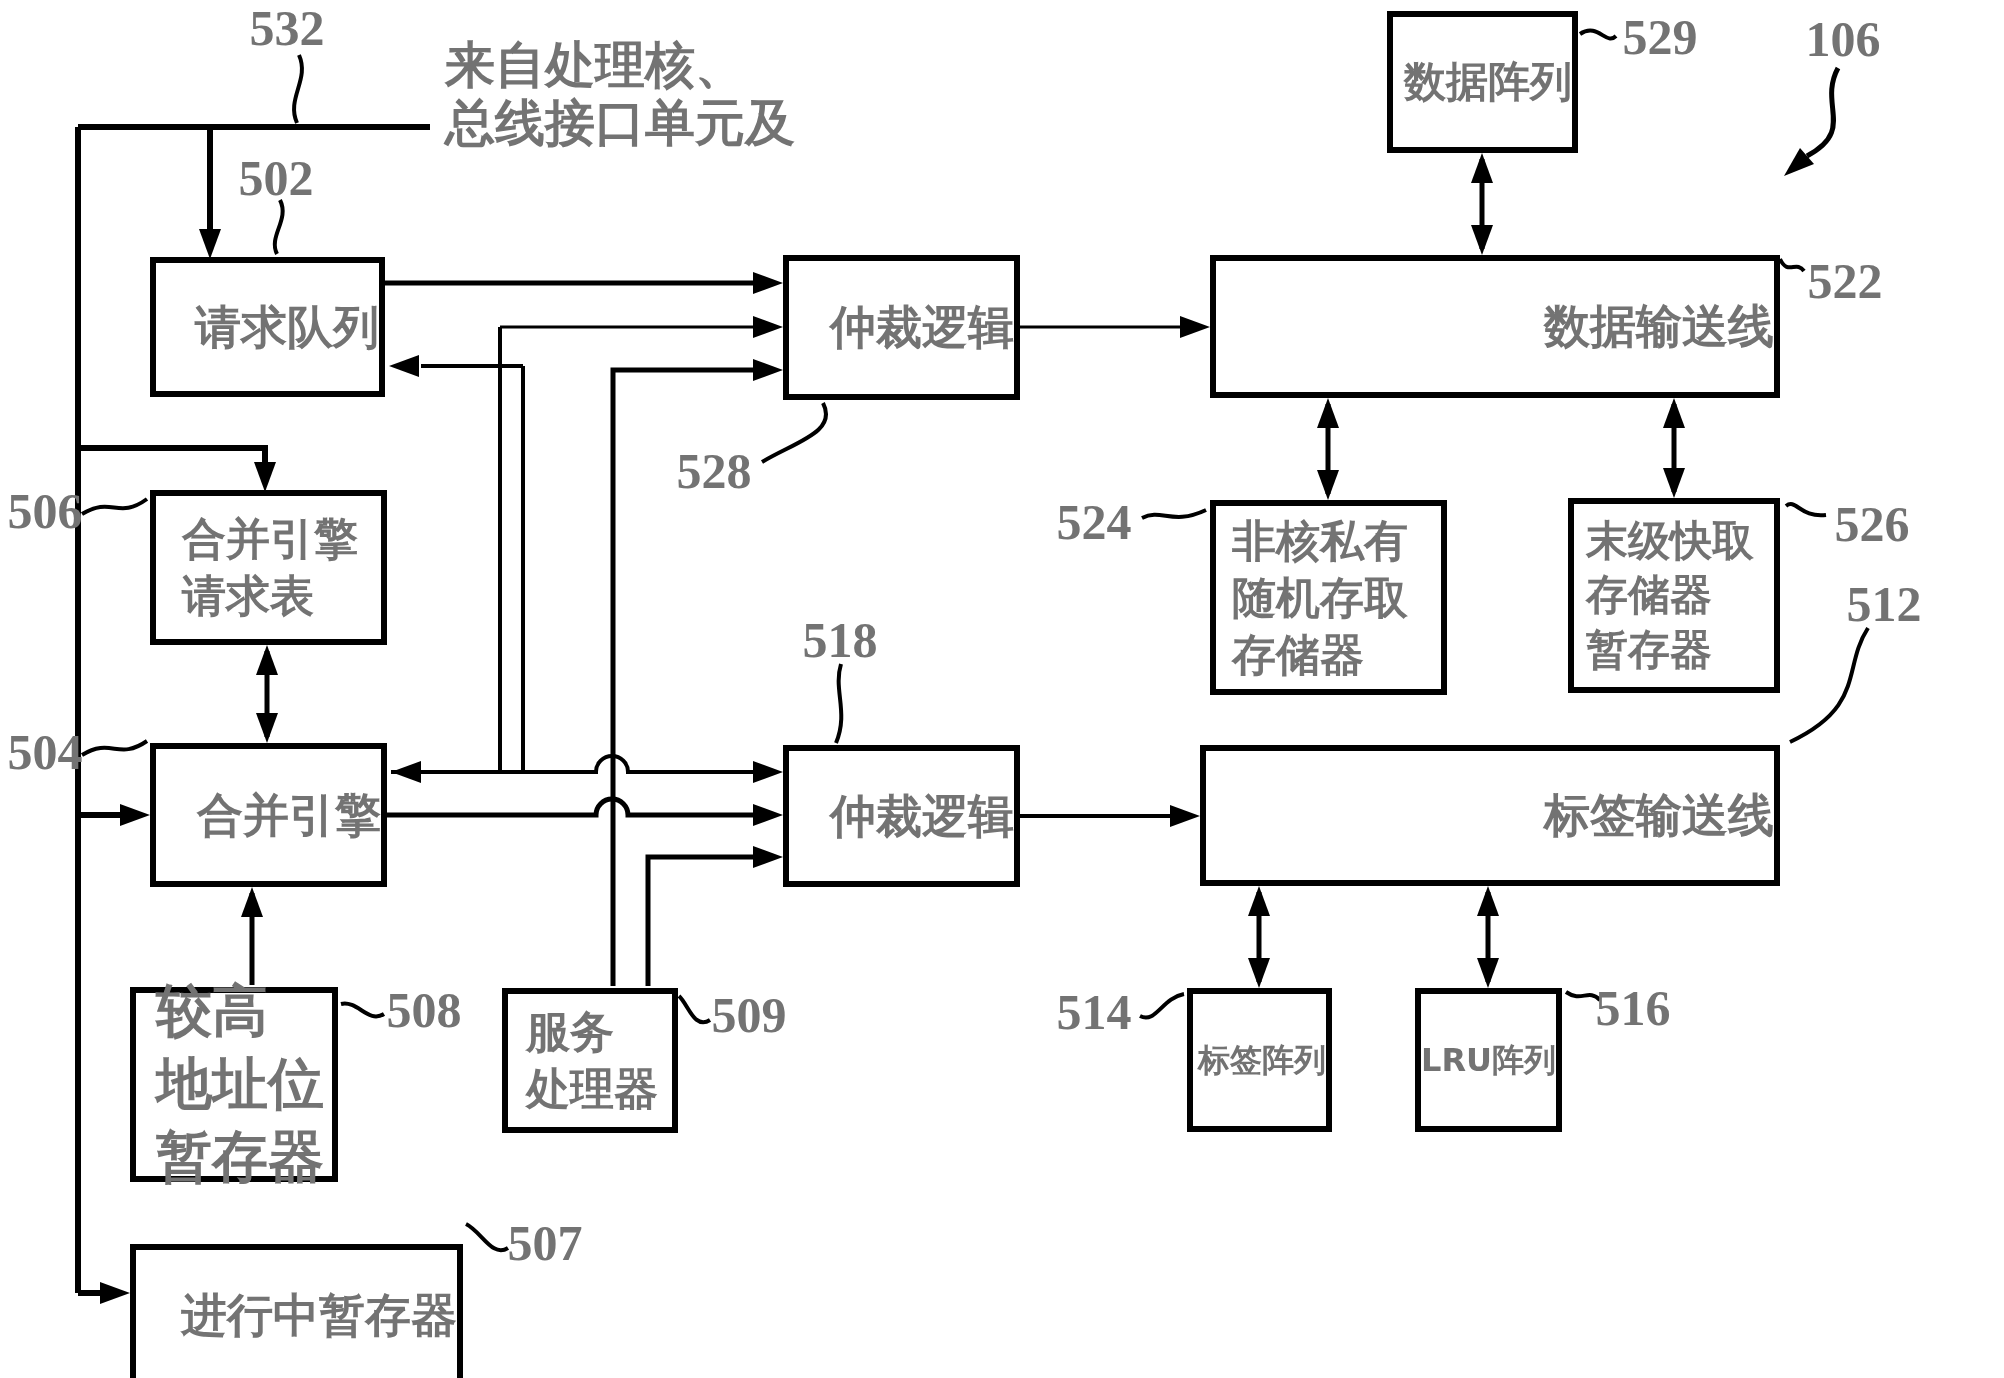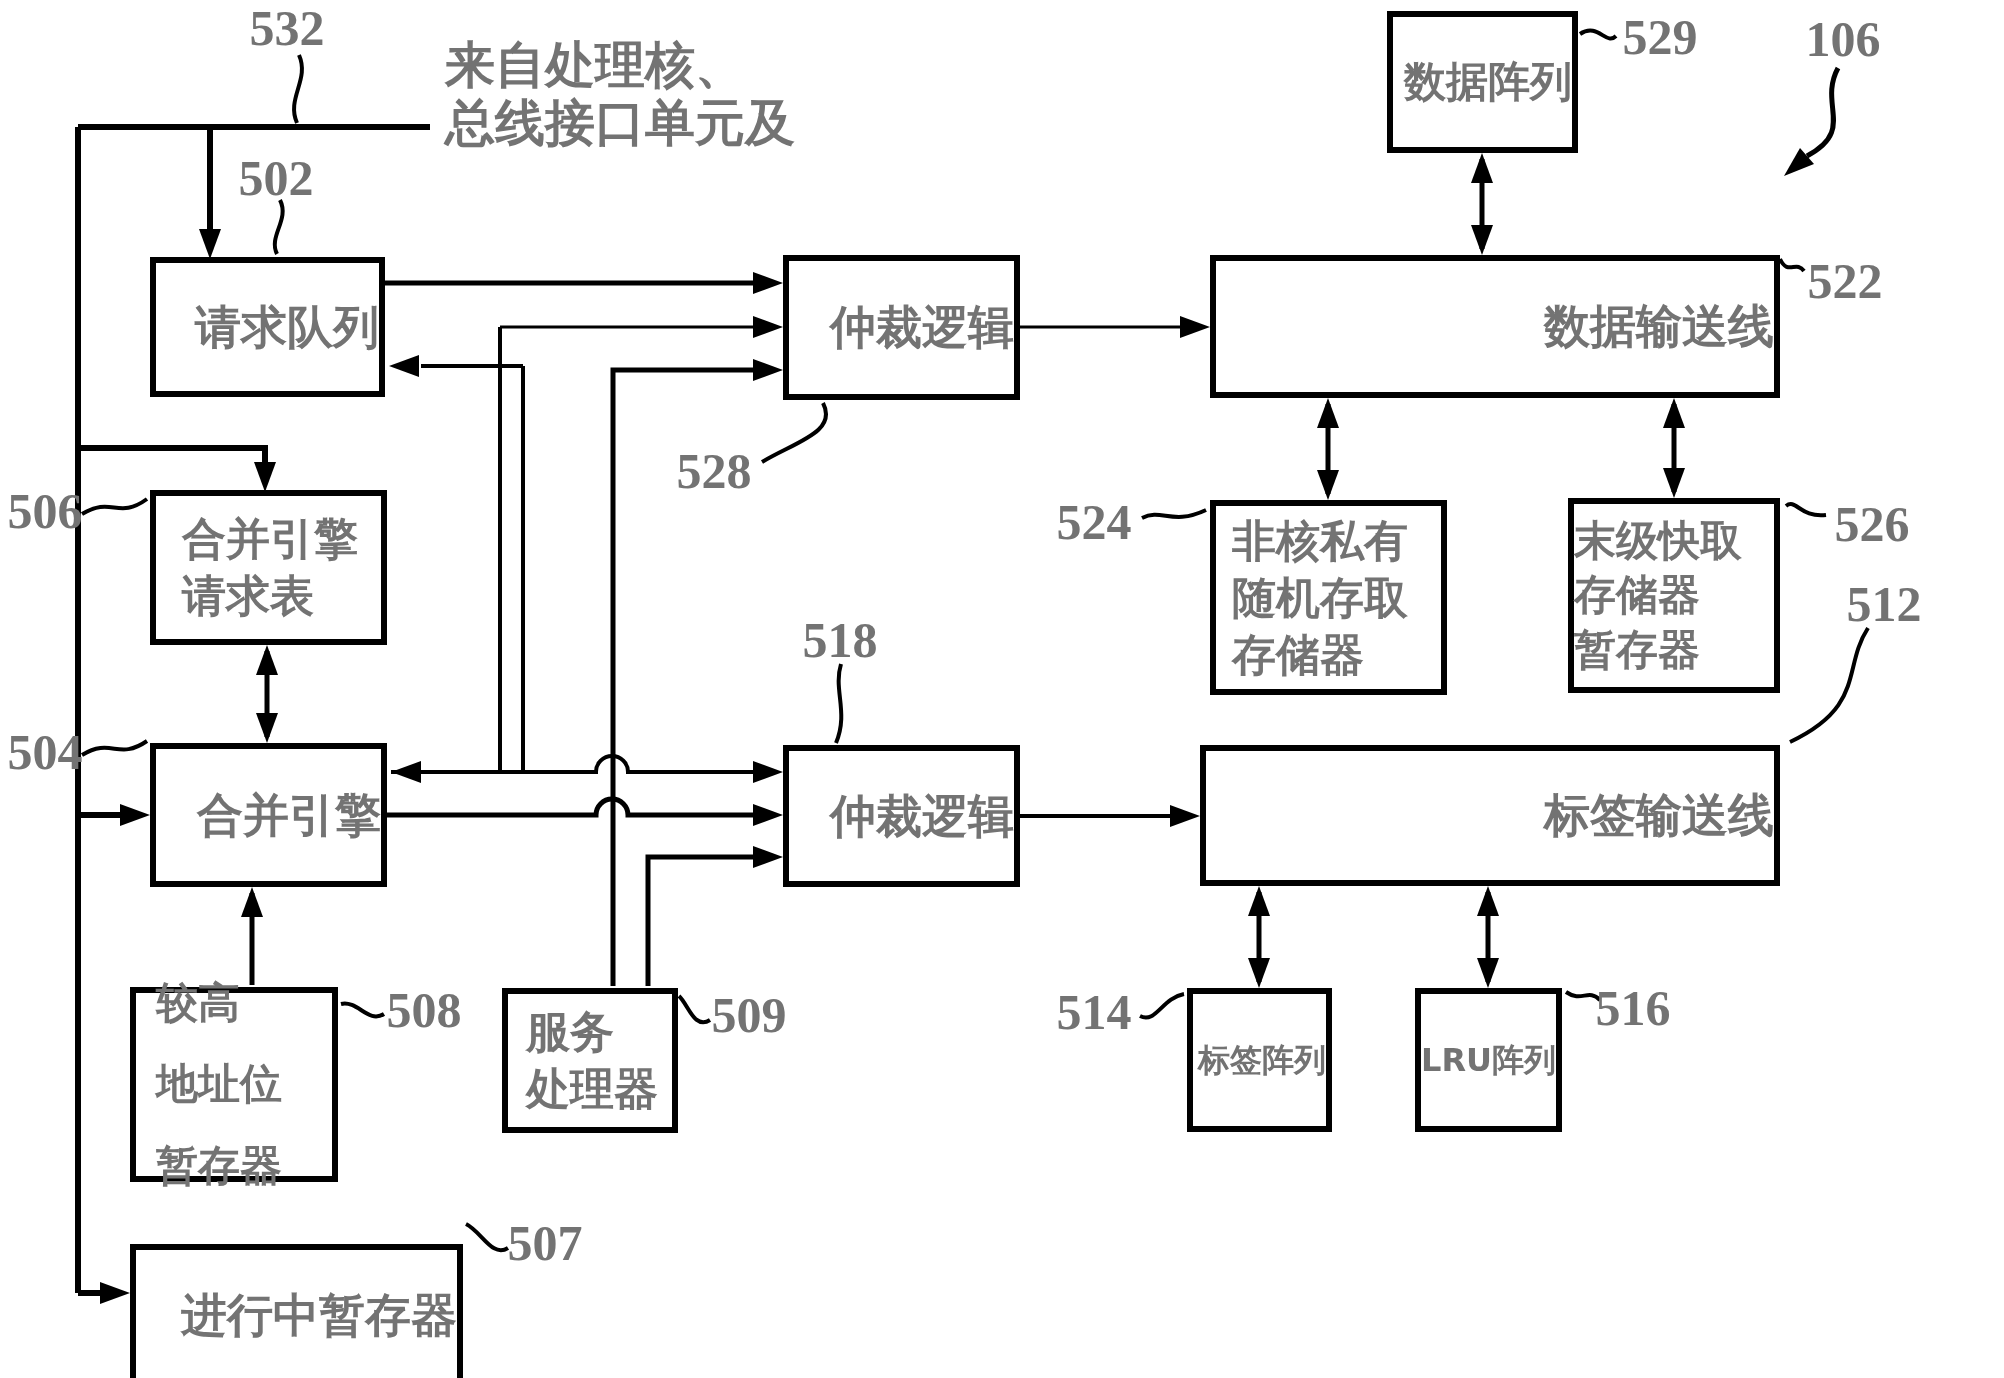--- a/index.html
+++ b/index.html
@@ -178,21 +178,21 @@
 
   <div class="box left" style="left:150px;top:490px;width:237px;height:155px;font-size:44px;padding-left:26px;">
     <div>合并引擎</div>
     <div>请求表</div>
   </div>
 
   <div class="box center" style="left:150px;top:743px;width:237px;height:144px;font-size:46px;">
     <div>合并引擎</div>
   </div>
 
-  <div class="box left" style="left:130px;top:987px;width:208px;height:195px;font-size:42px;padding-left:20px;line-height:1.3;gap:27px;">
+  <div class="box left" style="left:130px;top:987px;width:208px;height:195px;font-size:56px;padding-left:20px;line-height:1.3;">
     <div>较高</div>
     <div>地址位</div>
     <div>暂存器</div>
   </div>
 
   <div class="box center" style="left:130px;top:1244px;width:333px;height:142px;font-size:46px;">
     <div>进行中暂存器</div>
   </div>
 
   <div class="box left" style="left:502px;top:988px;width:176px;height:145px;font-size:44px;padding-left:18px;">
@@ -215,21 +215,21 @@
   <div class="box center" style="left:1210px;top:255px;width:570px;height:143px;font-size:46px;">
     <div>数据输送线</div>
   </div>
 
   <div class="box left" style="left:1210px;top:500px;width:237px;height:195px;font-size:44px;padding-left:16px;line-height:1.3;">
     <div>非核私有</div>
     <div>随机存取</div>
     <div>存储器</div>
   </div>
 
-  <div class="box left" style="left:1568px;top:498px;width:212px;height:195px;font-size:42px;padding-left:0;line-height:1.3;">
+  <div class="box left" style="left:1568px;top:498px;width:212px;height:195px;font-size:42px;padding-left:12px;line-height:1.3;">
     <div>末级快取</div>
     <div>存储器</div>
     <div>暂存器</div>
   </div>
 
   <div class="box center" style="left:1200px;top:745px;width:580px;height:141px;font-size:46px;">
     <div>标签输送线</div>
   </div>
 
   <div class="box center" style="left:1187px;top:988px;width:145px;height:144px;font-size:32px;">

